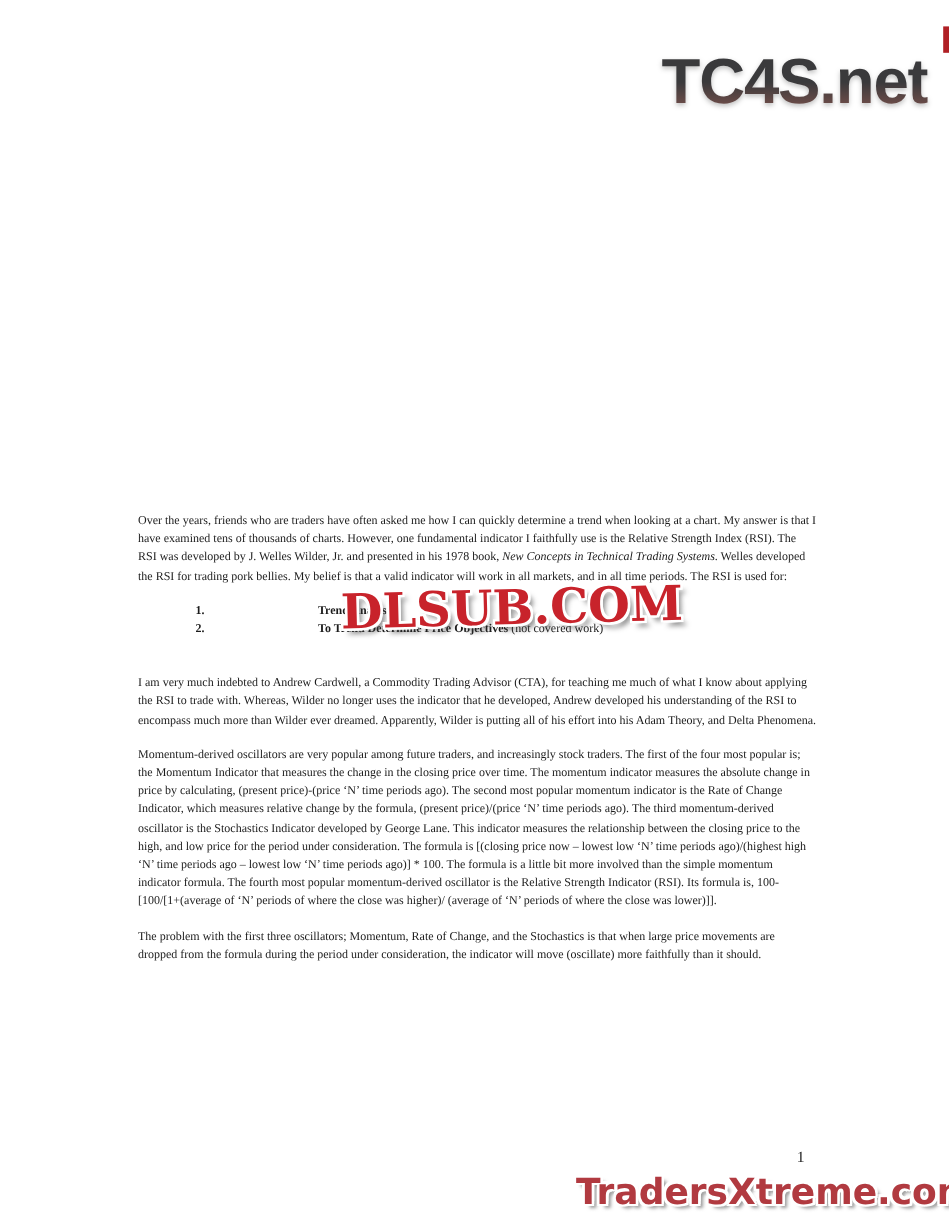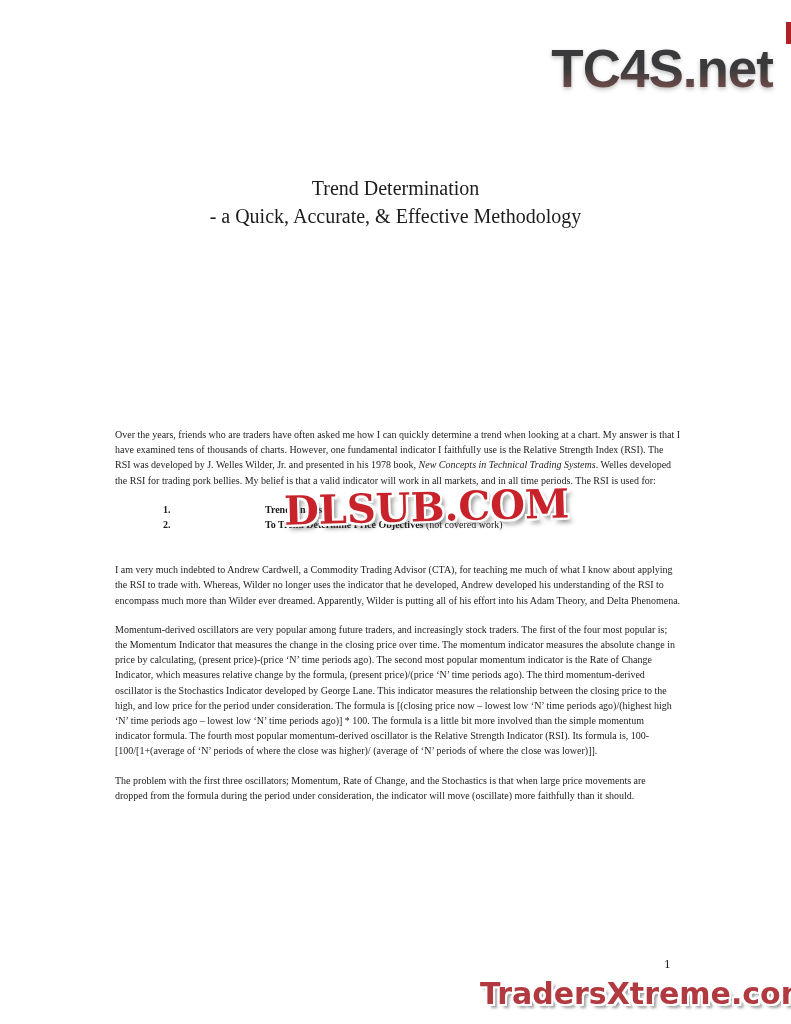--- a/index.html
+++ b/index.html
@@ -96,21 +96,20 @@
   }
 </style>
 </head>
 <body>
 
 <div class="page">
 
   <div class="tc4s-logo">TC4S.net</div>
   <div class="red-edge"></div>
 
-  <h1 class="title"><span>Trend Determination</span><br><span>- a Quick, Accurate, &amp; Effective Methodology</span></h1>
 
 
   <div class="content">
     <p><span class="run-normal">Over the years, friends who are traders have often asked me how I can quickly determine a trend when looking at a chart. My answer is that I have examined tens of thousands of charts. However, one fundamental indicator I faithfully use is the Relative Strength Index (RSI). The RSI was developed by J. Welles Wilder, Jr. and presented in his 1978 book, </span><span class="run-italic">New Concepts in Technical Trading Systems</span><span class="run-normal">. Welles developed the RSI for trading pork bellies. My belief is that a valid indicator will work in all markets, and in all time periods.  The RSI is used for:</span></p>
 
     <div class="list">
       <div class="list-item">
         <span class="list-num">1.</span>
         <span class="list-label"><span class="run-bold">Trend Analysis</span></span>
       </div>

